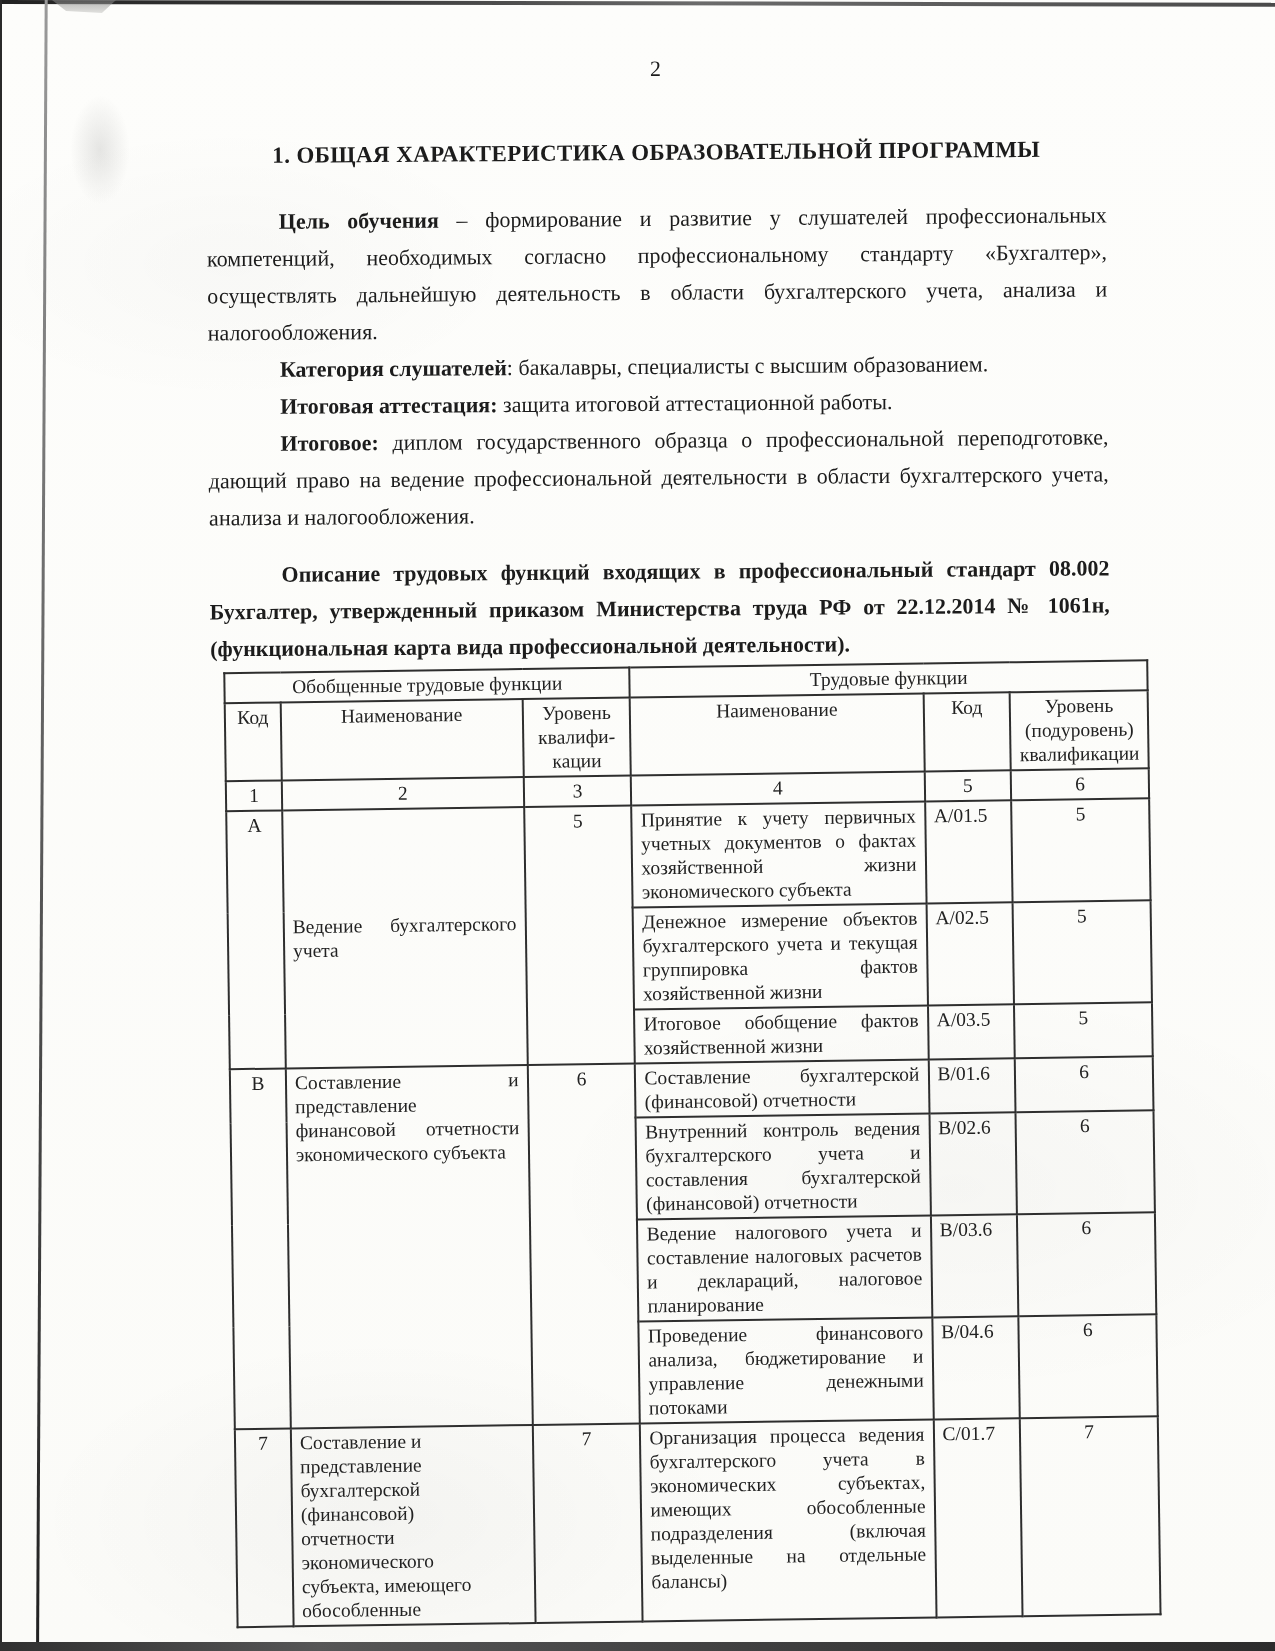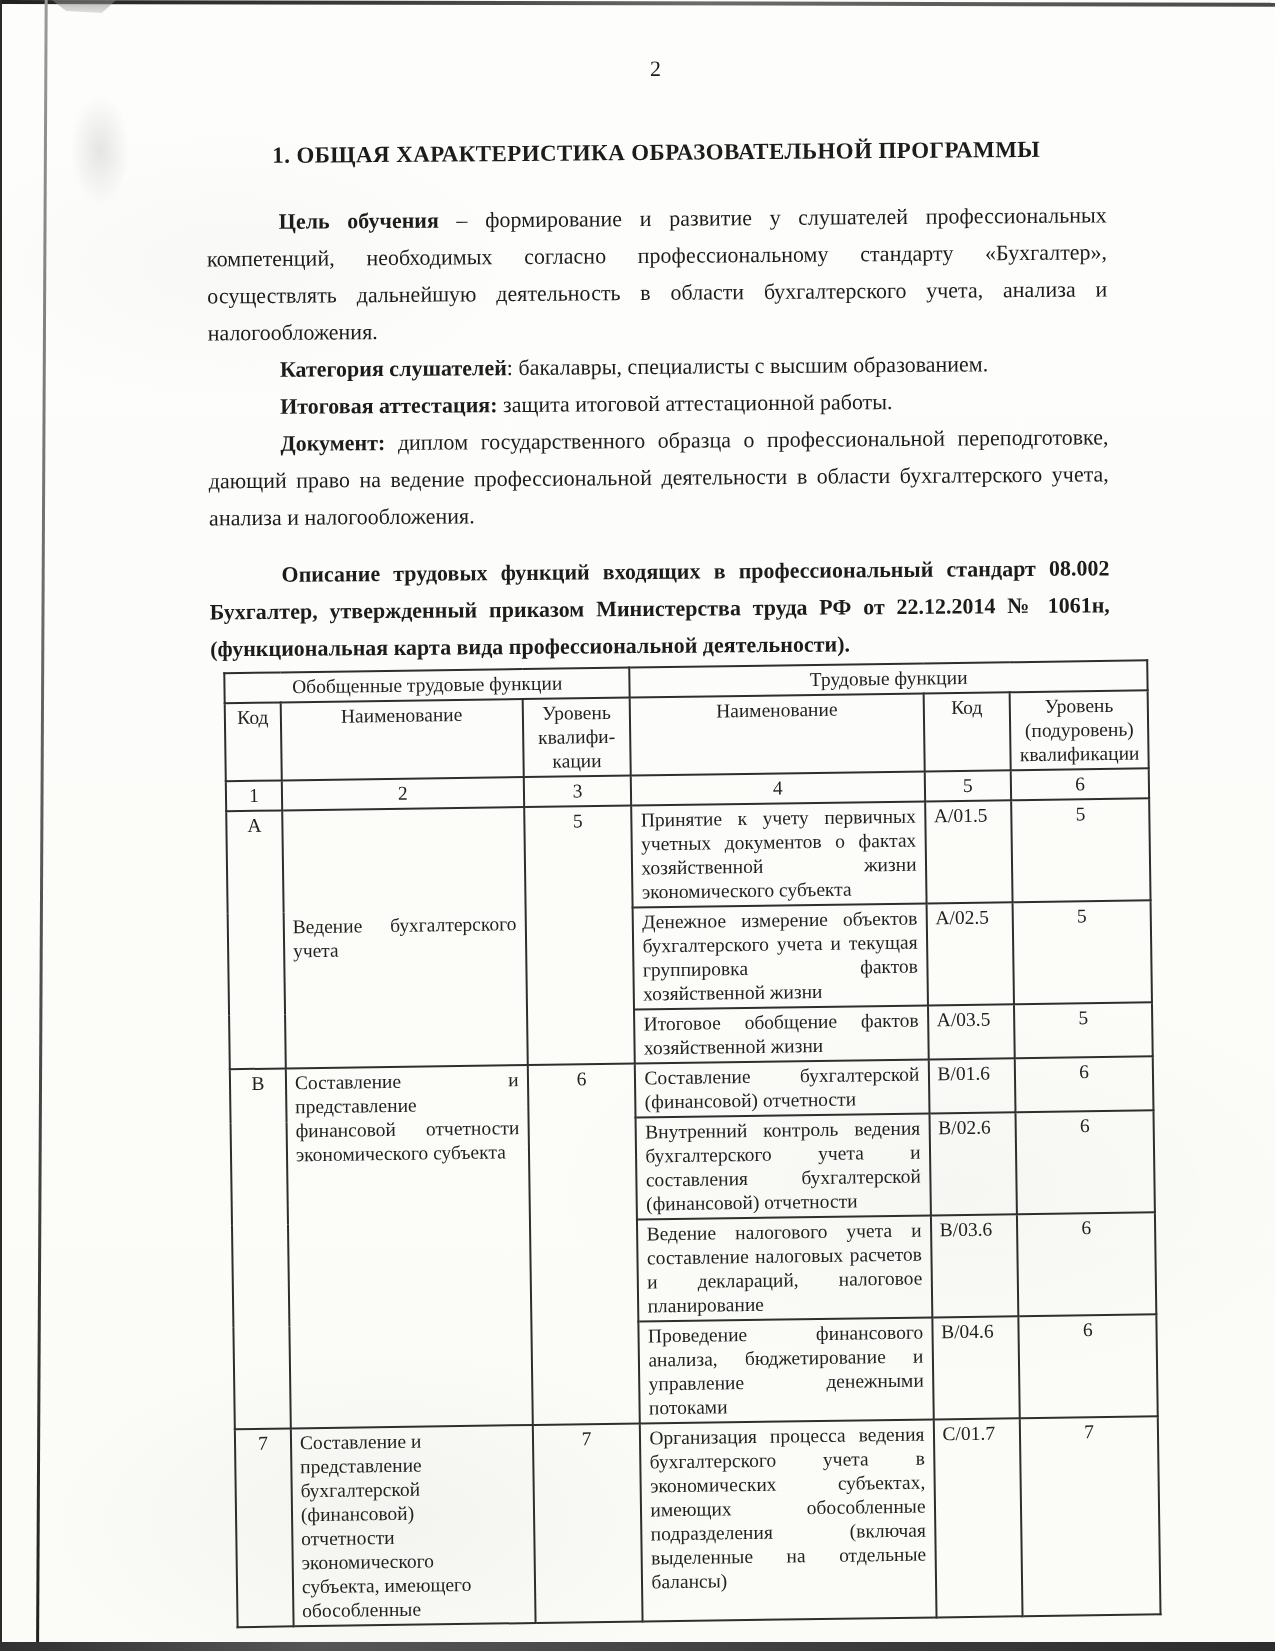--- a/index.html
+++ b/index.html
@@ -82,21 +82,21 @@
   <div class="pagenum">2</div>
 
   <div class="doc-title">1. ОБЩАЯ ХАРАКТЕРИСТИКА ОБРАЗОВАТЕЛЬНОЙ ПРОГРАММЫ</div>
 
   <p class="para first"><b>Цель обучения</b><span> – формирование и развитие у слушателей профессиональных компетенций, необходимых согласно профессиональному стандарту «Бухгалтер», осуществлять дальнейшую деятельность в области бухгалтерского учета, анализа и налогообложения.</span></p>
 
   <p class="single"><b>Категория слушателей</b><span>: бакалавры, специалисты с высшим образованием.</span></p>
 
   <p class="single"><b>Итоговая аттестация:</b><span> защита итоговой аттестационной работы.</span></p>
 
-  <p class="para"><b>Документ:</b><span> диплом государственного образца о профессиональной переподготовке, дающий право на ведение профессиональной деятельности в области бухгалтерского учета, анализа и налогообложения.</span></p>
+  <p class="para"><b>Итоговое:</b><span> диплом государственного образца о профессиональной переподготовке, дающий право на ведение профессиональной деятельности в области бухгалтерского учета, анализа и налогообложения.</span></p>
 
   <p class="bold-para">Описание трудовых функций входящих в профессиональный стандарт 08.002 Бухгалтер, утвержденный приказом Министерства труда РФ от 22.12.2014 № 1061н, (функциональная карта вида профессиональной деятельности).</p>
 
   <table>
     <colgroup>
       <col style="width:56px">
         <col style="width:243px">
         <col style="width:108px">
       <col style="width:295px">
         <col style="width:87px">

